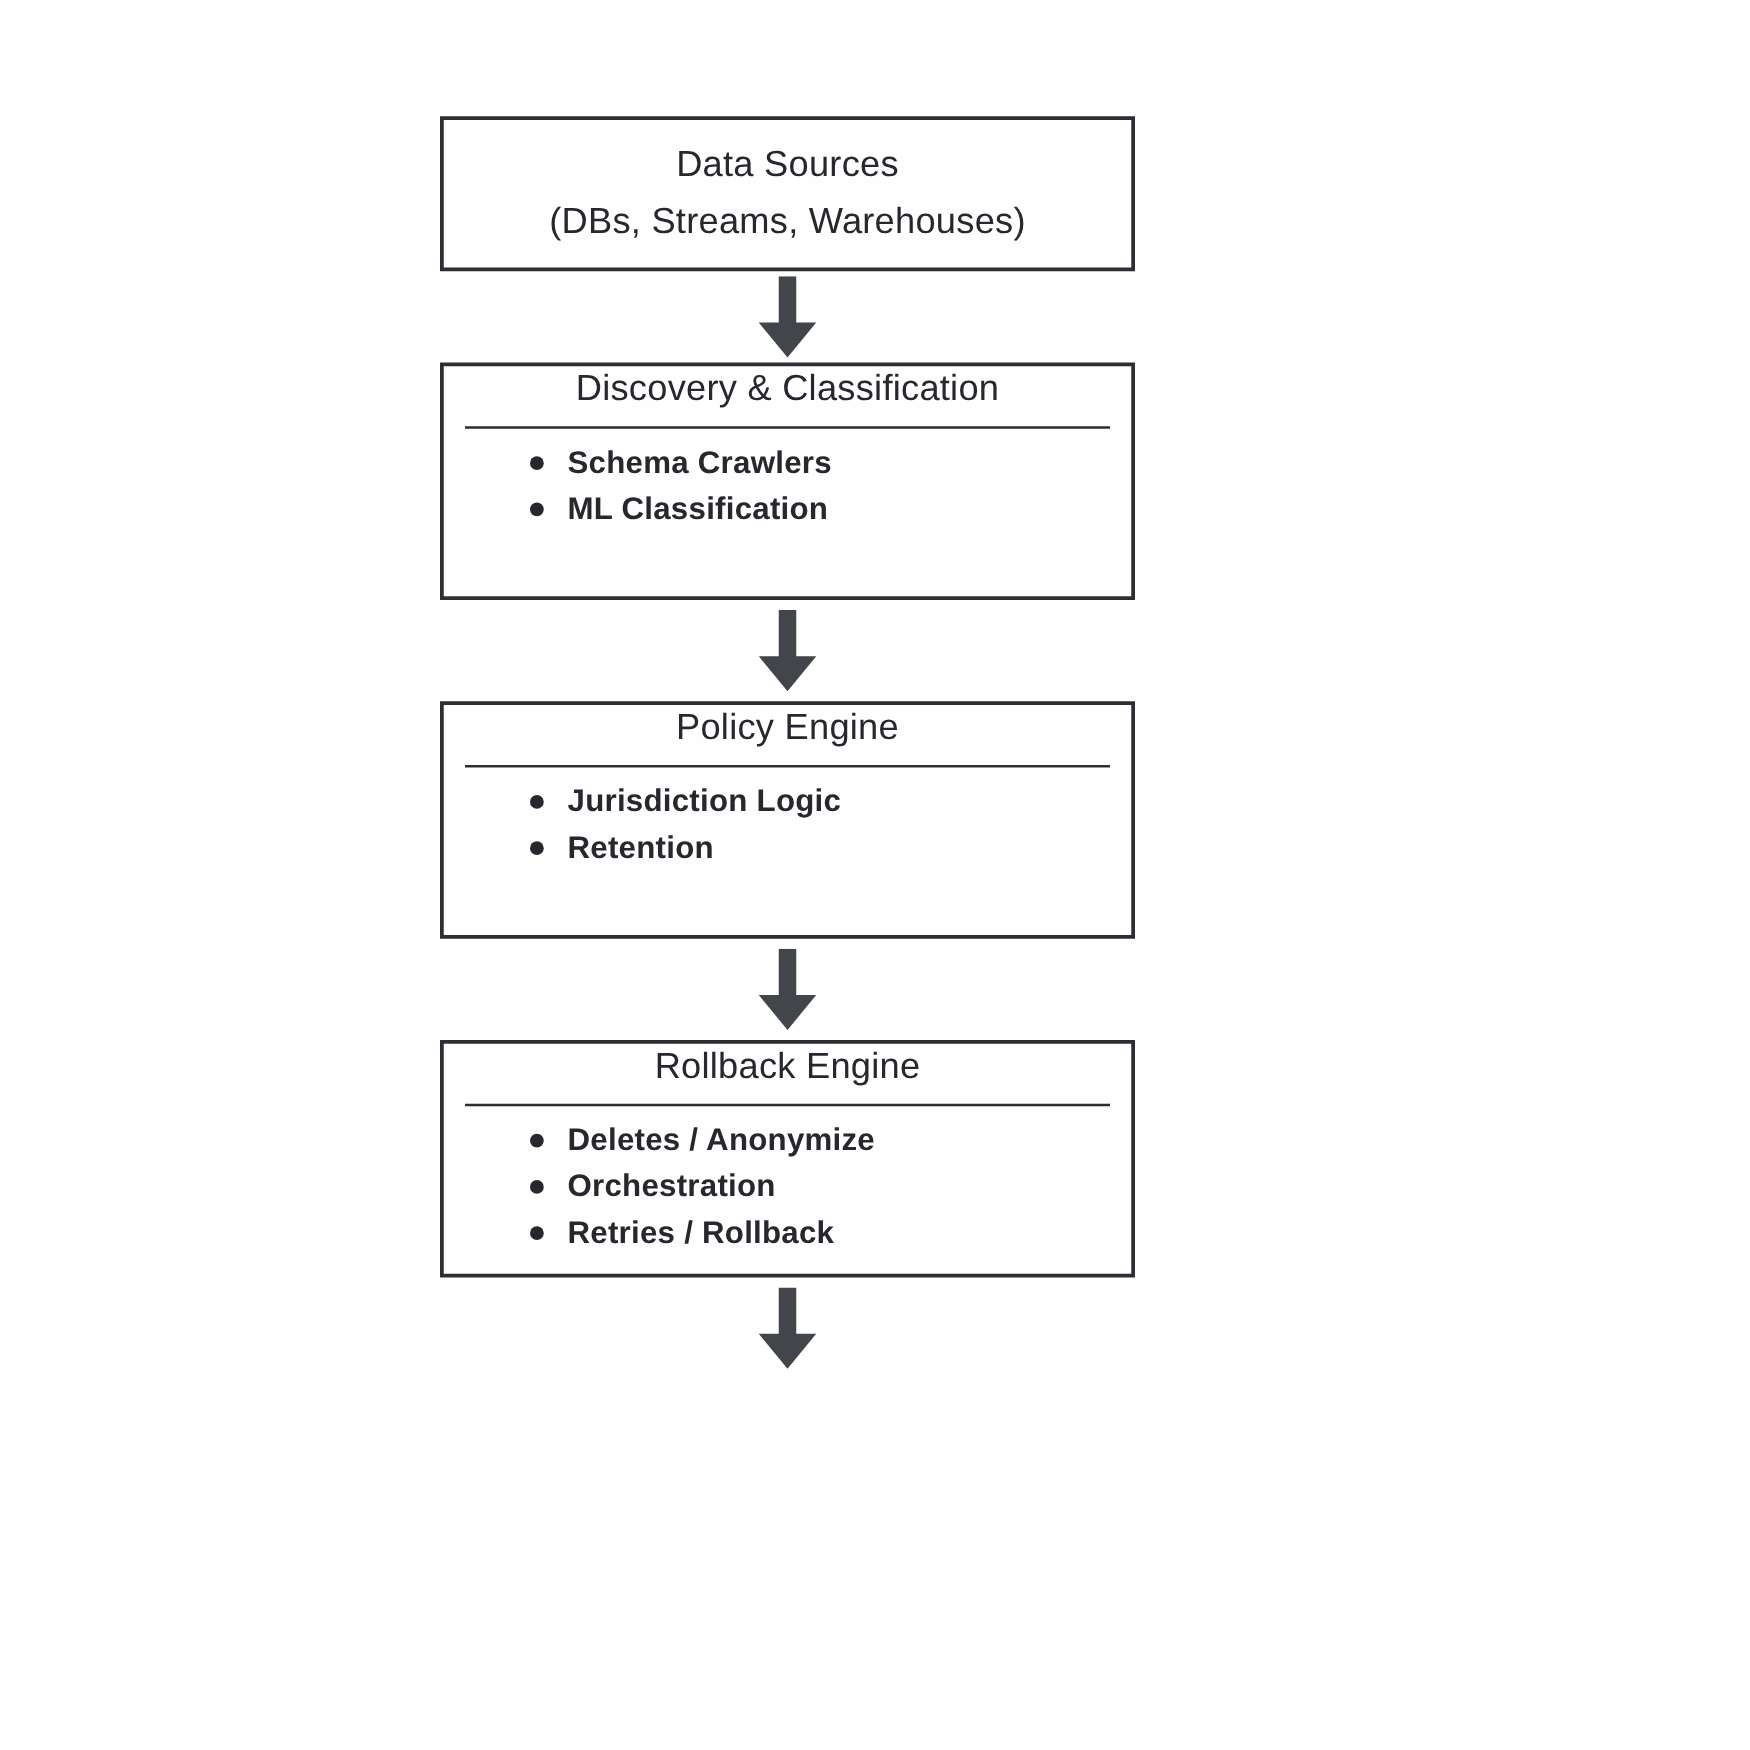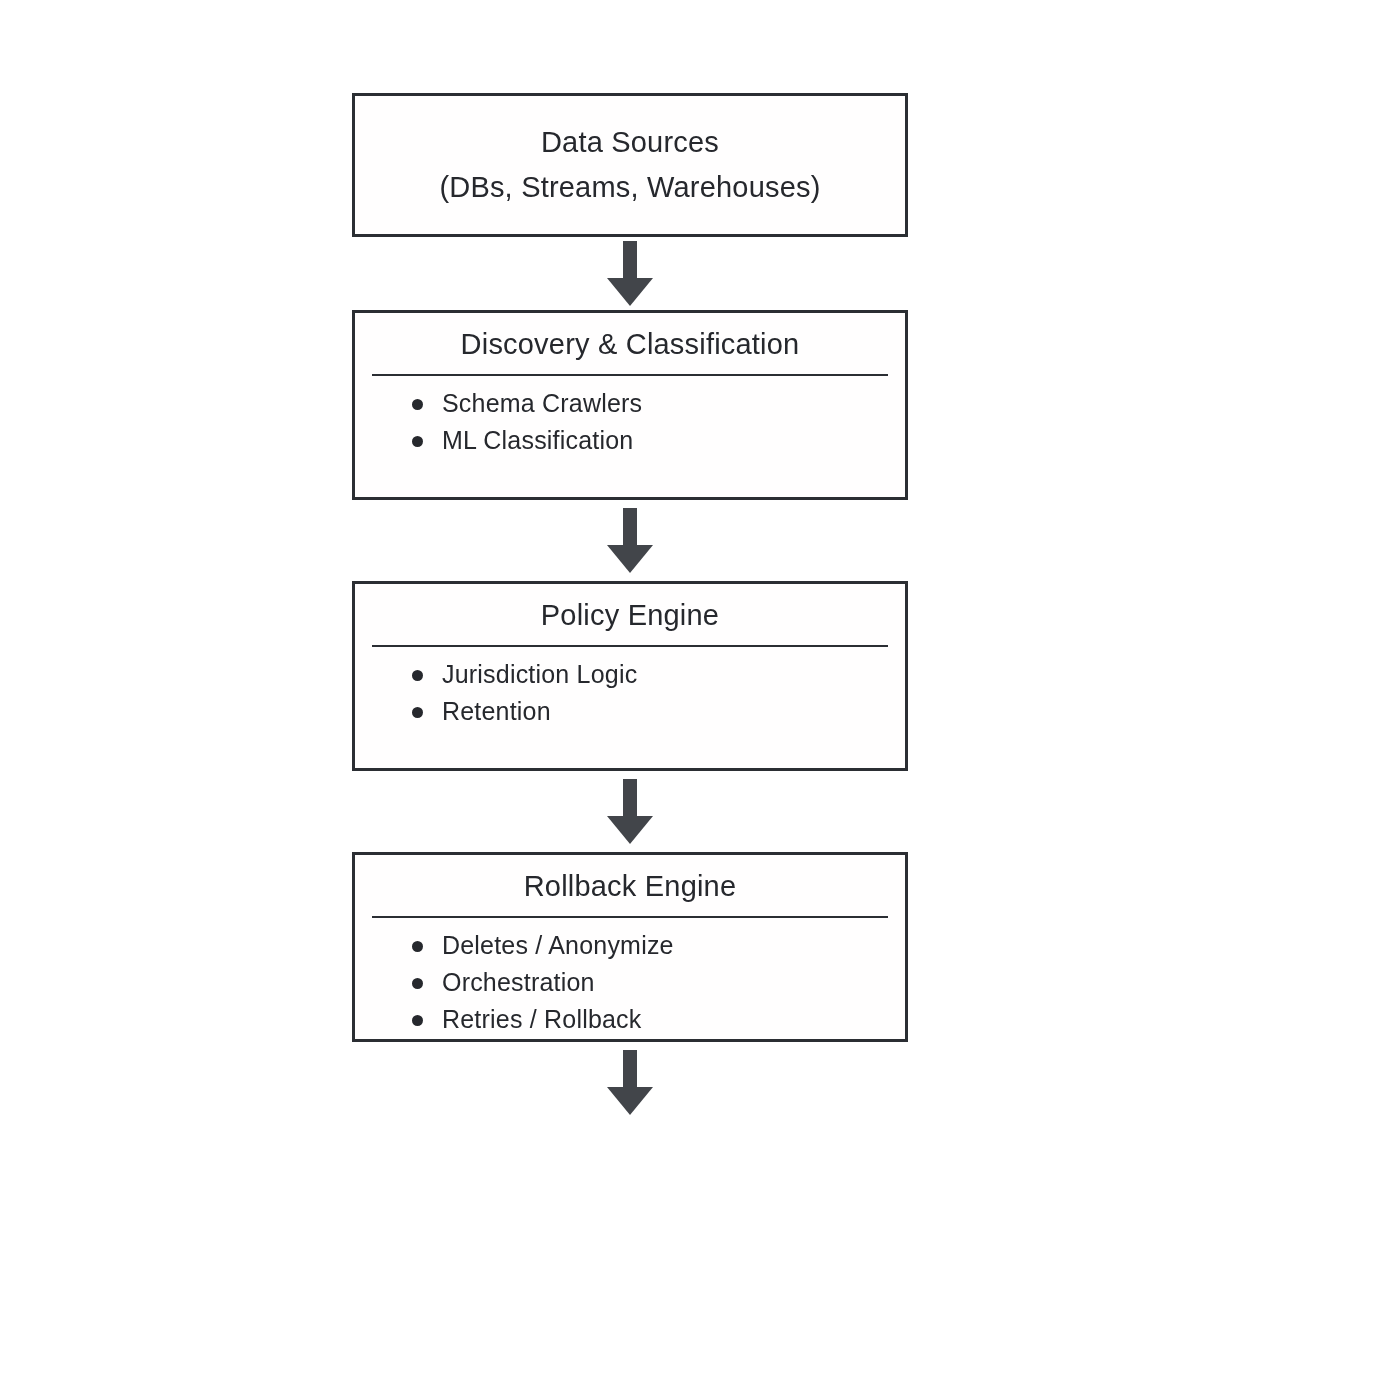--- a/index.html
+++ b/index.html
@@ -22,51 +22,51 @@
     display: flex;
     flex-direction: column;
   }
   .flow-box {
     box-sizing: border-box;
     border: 3px solid #2b2e33;
     background: #fffefe;
     color: #26282d;
   }
   .box-title-only {
-    height: 144px;
+    height: 124px;
     display: flex;
     flex-direction: column;
     justify-content: center;
     align-items: center;
   }
   .title-line {
     font-size: 29px;
     line-height: 45px;
     text-align: center;
     letter-spacing: 0.2px;
   }
   .box-detail {
     height: 190px;
   }
   .node-title {
     text-align: center;
     font-size: 29px;
     line-height: 36px;
-    padding-top: 13px;
     padding-bottom: 12px;
     letter-spacing: 0.2px;
   }
   .divider {
     border-top: 2px solid #2b2e33;
     margin: 0 17px;
   }
   .bullet-list {
     list-style: none;
-    margin: 9px 0 0 4px;
+    margin: 9px 0 0 16px;
     padding: 0 0 0 53px;
+    font-weight: bold;
   }
   .bullet-list li {
     font-size: 25px;
     line-height: 37px;
     letter-spacing: 0.2px;
     white-space: nowrap;
   }
   .bullet-list li::before {
     content: "";
     display: inline-block;

